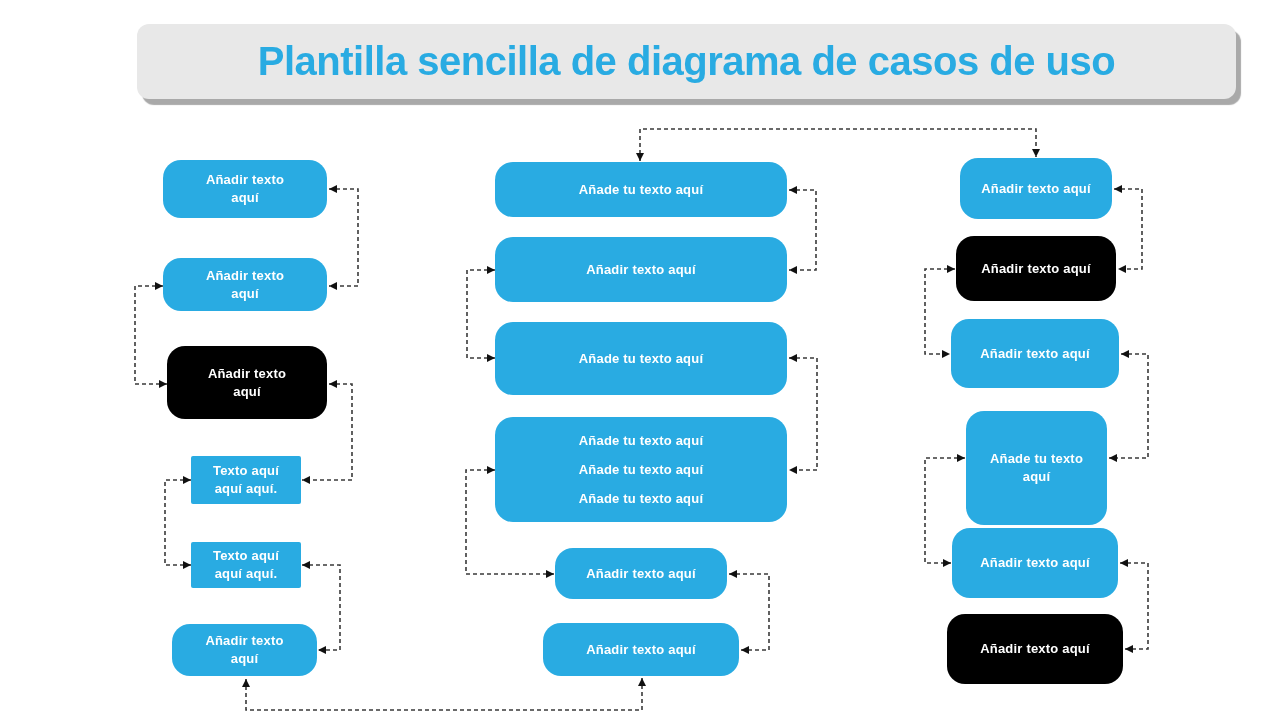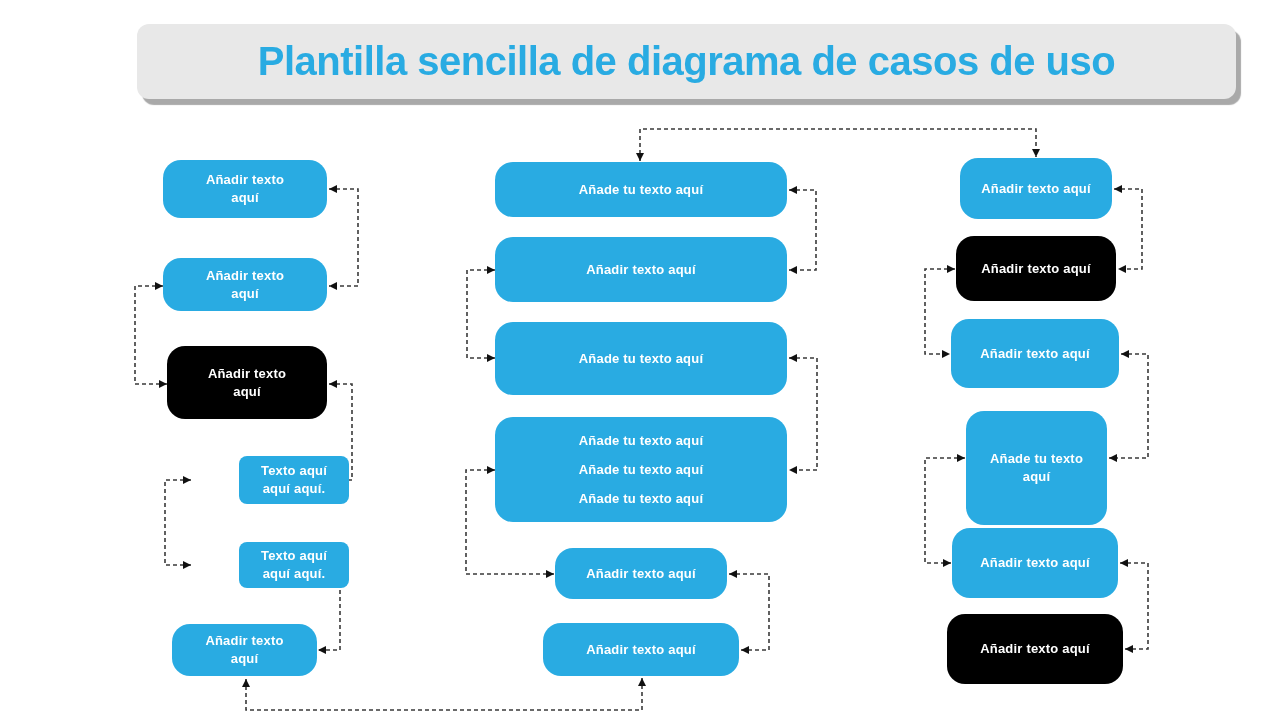--- a/index.html
+++ b/index.html
@@ -20,21 +20,21 @@
     letter-spacing:-0.5px;white-space:nowrap;
   }
   .node{
     position:absolute;display:flex;flex-direction:column;
     align-items:center;justify-content:center;
     color:#FFFFFF;font-weight:700;font-size:13px;line-height:18px;
     text-align:center;border-radius:18px;letter-spacing:0.2px;
   }
   .node.blue{background:#29ABE2;}
   .node.black{background:#000000;}
-  .node.small{border-radius:8px;margin-left:48px;}
+  .node.small{border-radius:2px;}
   .node.spread{line-height:29px;}
   svg.connectors{position:absolute;left:0;top:0;width:1280px;height:720px;pointer-events:none;}
   .conn{fill:none;stroke:#3a3a3a;stroke-width:1.6;stroke-dasharray:4 3;}
   .arrowhead{fill:#111111;stroke:none;}
 </style>
 </head>
 <body>
 
 <div class="canvas" id="canvas">
   <div class="banner">

